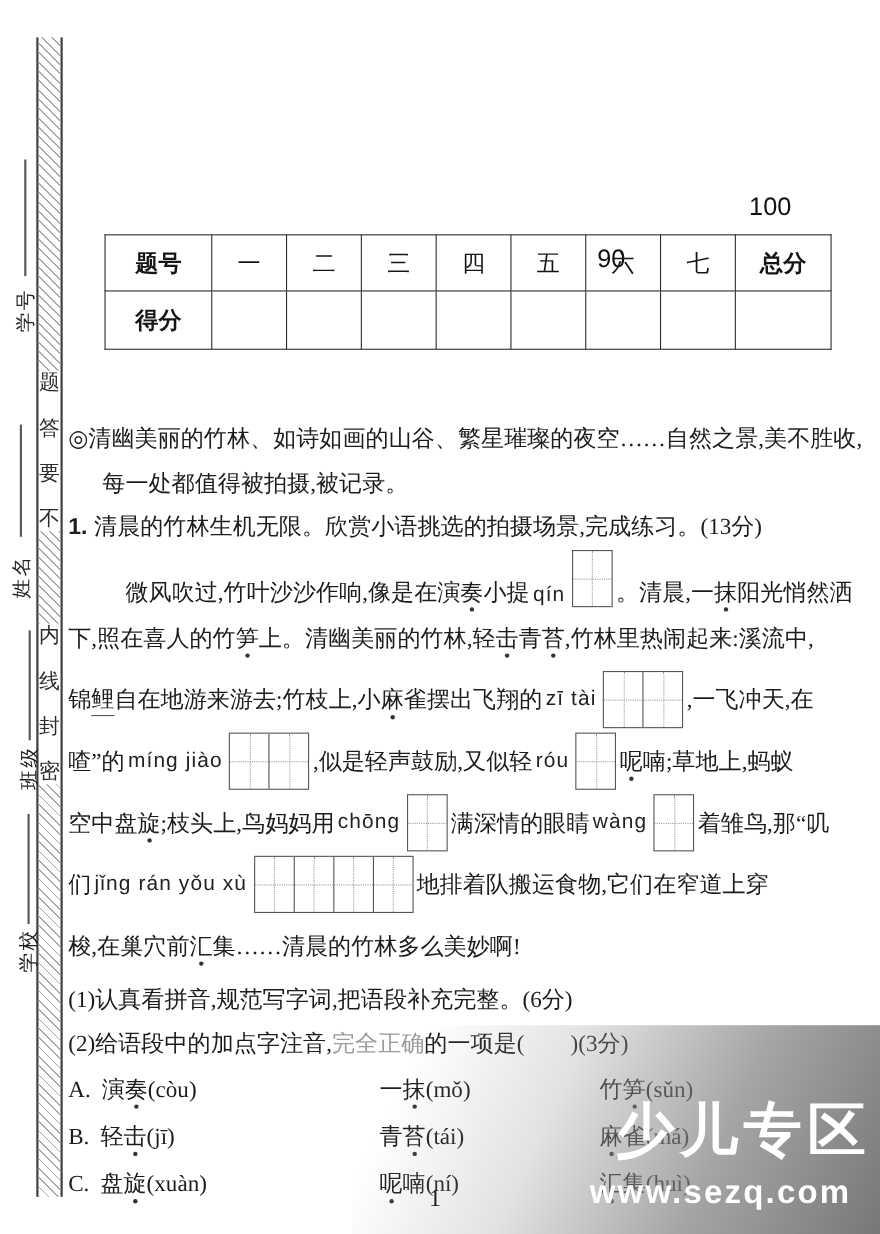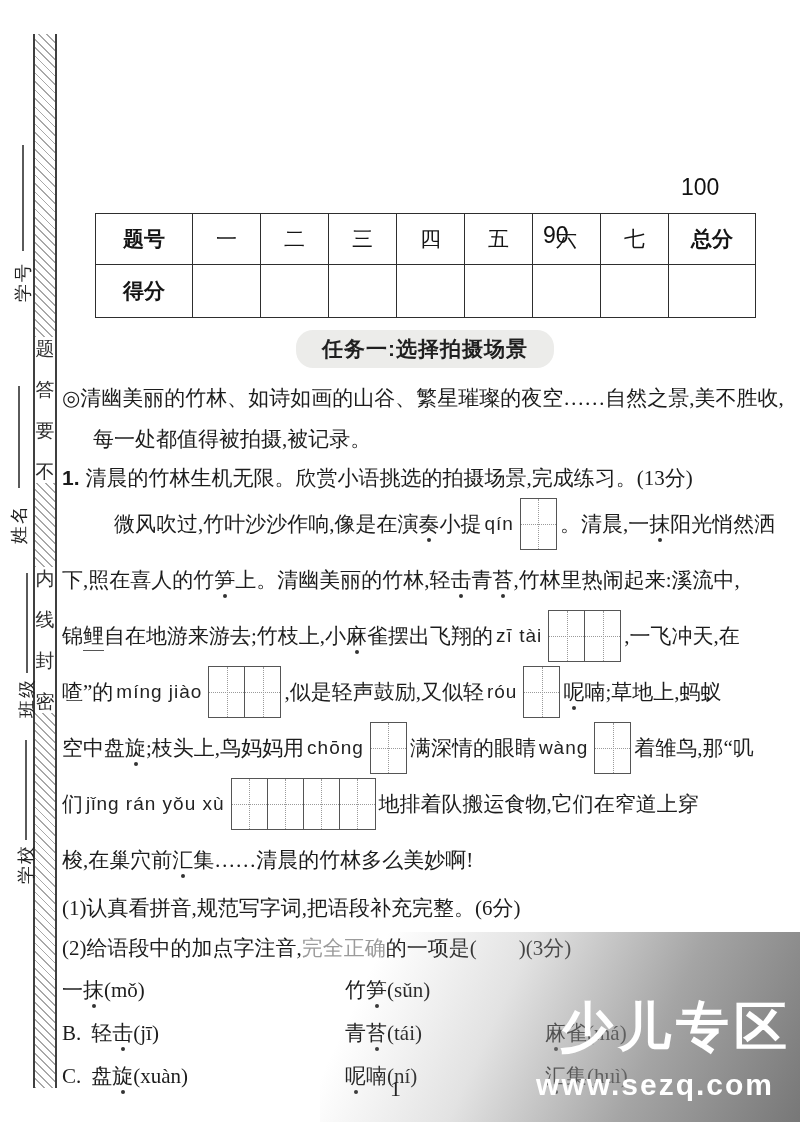--- a/index.html
+++ b/index.html
@@ -41,21 +41,21 @@
           font-weight:bold;font-size:21px;color:#1f1f1f;letter-spacing:1px;}
 
   
   .content{position:absolute;left:62px;top:378px;width:700px;font-size:21px;}
   .iline{height:41px;line-height:41px;white-space:nowrap;}
   .iline.indent{padding-left:31px;}
   .q1{height:36px;line-height:36px;white-space:nowrap;}
   .qnum{font-family:"Liberation Sans","DejaVu Sans",sans-serif;font-weight:bold;margin-right:6px;}
 
   .pline{height:56px;display:flex;align-items:center;white-space:nowrap;}
-  .pline.first{padding-left:52px;}
+  .pline.first{padding-left:52px;align-items:flex-end;}
   .py{font-family:"Liberation Sans","DejaVu Sans",sans-serif;font-size:19px;color:#222;
       margin:0 3px;letter-spacing:1px;}
   .dc{position:relative;display:inline-block;}
   .dc::after{content:"";position:absolute;left:50%;transform:translateX(-50%);bottom:-4px;
              width:4px;height:4px;border-radius:50%;background:#333;}
   .ul{border-bottom:1.6px solid #555;padding-bottom:1px;}
 
   .tzg{display:inline-flex;border:1.6px solid #555;margin:0 3px;background:#fff;}
   .tzg .cell{width:35px;height:50px;position:relative;border-left:1.6px solid #555;}
   .tzg .cell:first-child{border-left:none;}
@@ -147,21 +147,20 @@
       <td></td>
       <td></td>
       <td></td>
       <td></td>
       <td></td>
       <td></td>
     </tr>
   </tbody>
     </table>
 
-  <div class="banner">任务一:选择拍摄场景</div>
 
   <div class="content">
 
     <div class="iline">◎清幽美丽的竹林、如诗如画的山谷、繁星璀璨的夜空……自然之景,美不胜收,</div>
     <div class="iline indent">每一处都值得被拍摄,被记录。</div>
 
     <div class="q1">
       <span class="qnum">1.</span><span>清晨的竹林生机无限。欣赏小语挑选的拍摄场景,完成练习。(13分)</span>
     </div>
 
@@ -251,20 +250,21 @@
         <span class="dc">汇</span>
         <span>集……清晨的竹林多么美妙啊!</span>
     </div>
 
     <div class="sline">(1)认真看拼音,规范写字词,把语段补充完整。(6分)</div>
     <div class="sline">
       <span>(2)给语段中的加点字注音,</span><span class="gray">完全正确</span><span>的一项是(　　)(3分)</span>
     </div>
 
     <div class="opt-row">
+      <span><span class="opt-label">A.</span><span>演</span><span class="dc">奏</span><span>(còu)</span></span>
       <span><span>一</span><span class="dc">抹</span><span>(mǒ)</span></span>
       <span><span>竹</span><span class="dc">笋</span><span>(sǔn)</span></span>
     </div>
     <div class="opt-row">
       <span><span class="opt-label">B.</span><span>轻</span><span class="dc">击</span><span>(jī)</span></span>
       <span><span>青</span><span class="dc">苔</span><span>(tái)</span></span>
       <span><span></span><span class="dc">麻</span><span>雀(má)</span></span>
     </div>
     <div class="opt-row">
       <span><span class="opt-label">C.</span><span>盘</span><span class="dc">旋</span><span>(xuàn)</span></span>

